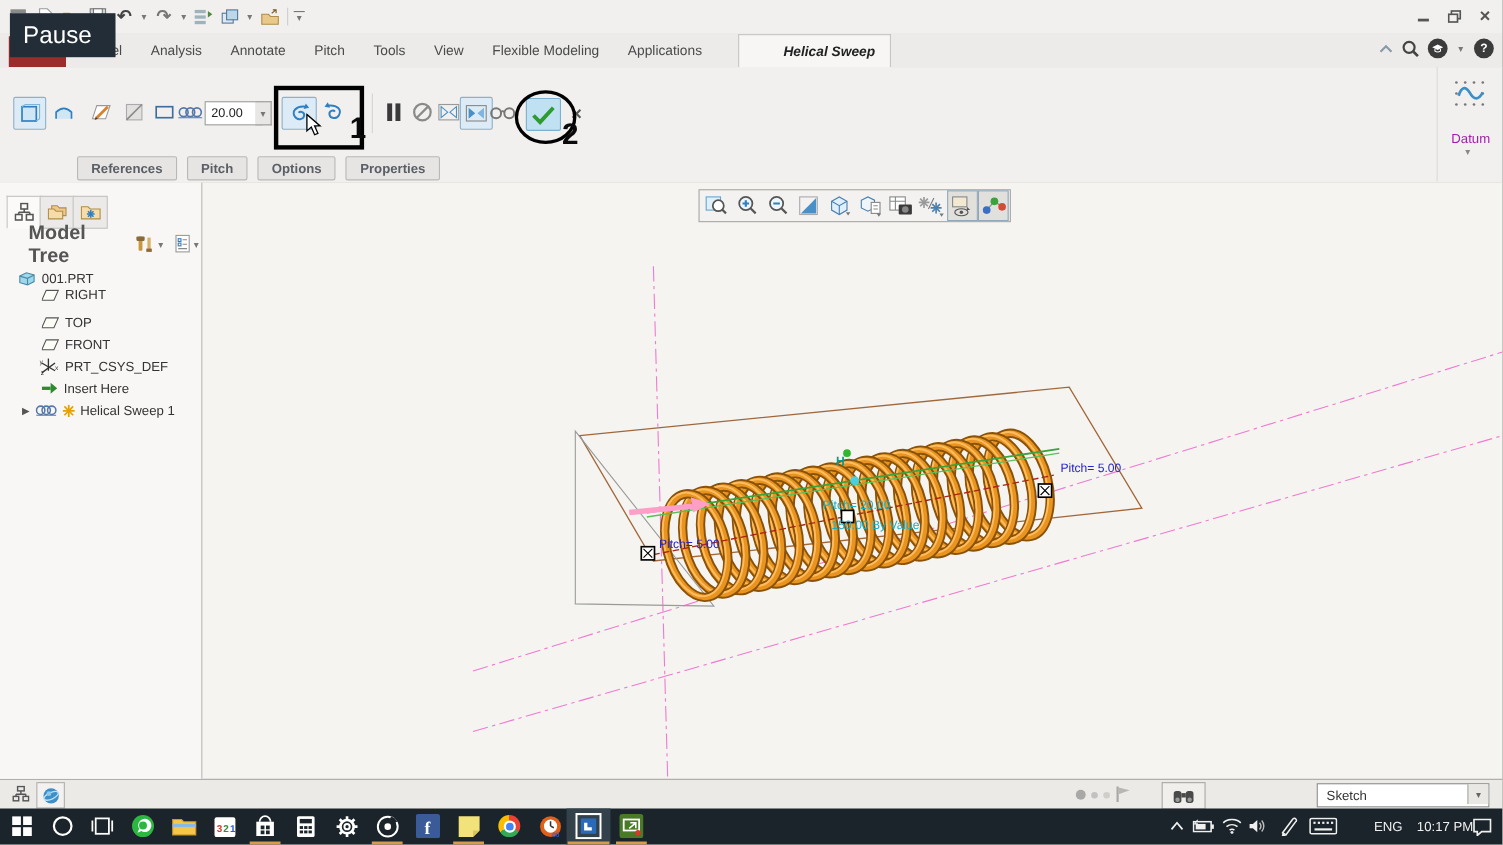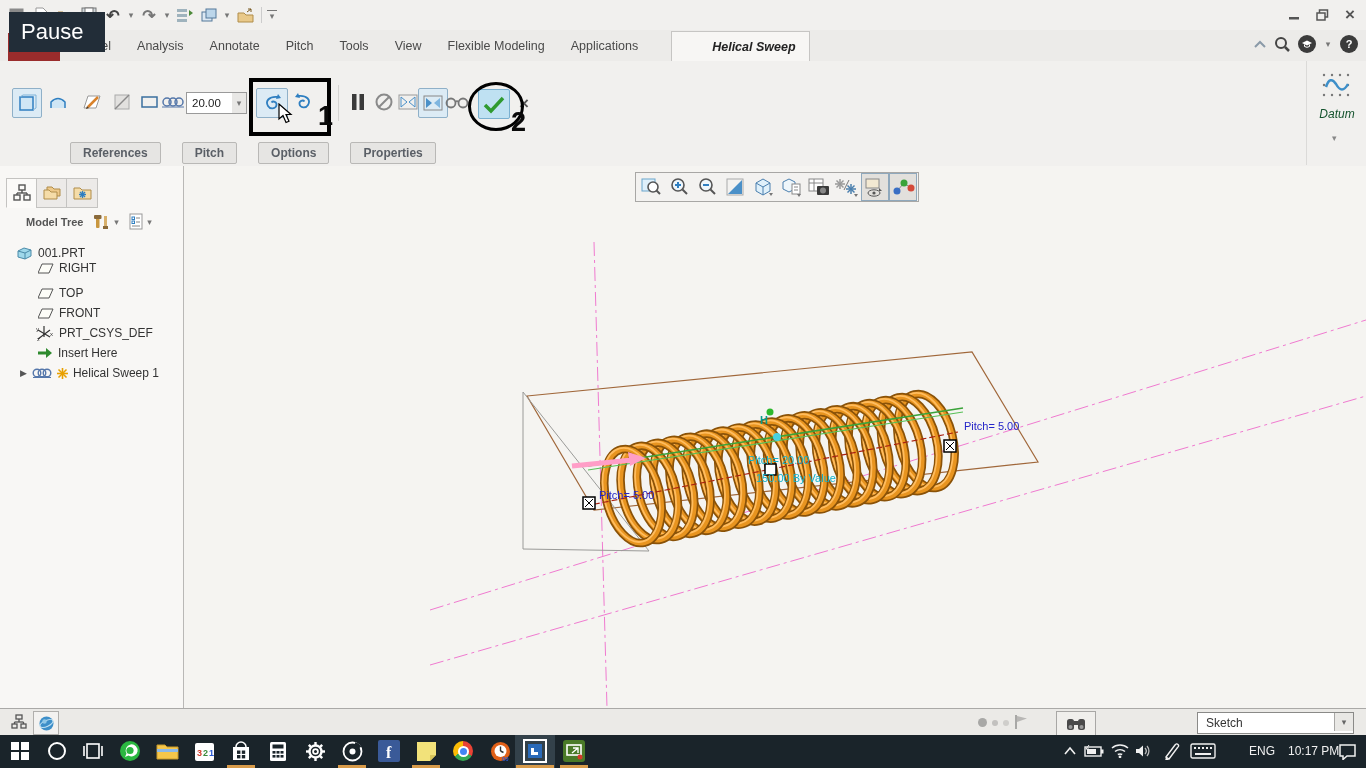--- a/index.html
+++ b/index.html
@@ -32,21 +32,21 @@
   .rbtn.pressed{border:1px solid #8fb0c8;background:#dcebf5;border-radius:2px;}
   .sep{position:absolute;width:1px;background:#d5d4d2;}
   #pitchbox{position:absolute;left:186px;top:31px;width:46px;height:20px;background:#fff;border:1px solid #9a9a9a;
             display:flex;align-items:center;padding-left:5px;font-size:11.5px;color:#222;}
   #pitchdd{position:absolute;left:232px;top:31px;width:14px;height:20px;background:#e8e7e5;border:1px solid #9a9a9a;
            border-left:none;display:flex;align-items:center;justify-content:center;}
   #hl-box{position:absolute;left:249px;top:17px;width:74px;height:50px;border:4px solid #000;z-index:20;}
   #hl-circle{position:absolute;left:468px;top:21px;width:50px;height:43px;border:3.5px solid #000;border-radius:50%;z-index:20;}
   .callout-num{position:absolute;font-size:27px;font-weight:600;color:#0a0a0a;z-index:21;}
   
-  #subtabs{position:absolute;left:70px;top:81px;display:flex;gap:21px;}
+  #subtabs{position:absolute;left:70px;top:81px;display:flex;gap:9px;}
   .subtab{background:#e6e5e3;border:1px solid #b9b8b6;border-radius:2px;padding:3px 12px;
           color:#5a5f66;font-weight:bold;font-size:12px;}
   
   #datumgrp{position:absolute;left:1306px;top:0;width:60px;height:104px;border-left:1px solid #dbdad8;text-align:center;}
   
   #main{left:0;top:166px;width:1366px;height:542px;background:#f5f4f1;}
   
   #treepanel{position:absolute;left:0;top:0;width:183px;height:542px;background:#f8f7f5;border-right:1px solid #b9b8b6;z-index:5;}
   .ttab{position:absolute;top:12px;width:30px;height:28px;border:1px solid #c4c3c1;background:#eceae8;
         display:flex;align-items:center;justify-content:center;}
@@ -343,21 +343,21 @@
               <circle cx="4" cy="14" r="1.2"></circle>
               <circle cx="28" cy="14" r="1.2"></circle>
               <circle cx="4" cy="24" r="1.2"></circle>
               <circle cx="12" cy="24" r="1.2"></circle>
               <circle cx="20" cy="24" r="1.2"></circle>
               <circle cx="28" cy="24" r="1.2"></circle>
             </g>
           <path d="M6,16 Q10,4 16,13 Q22,24 28,13" fill="none" stroke="#3d8fc9" stroke-width="2.5"></path>
         </svg>
         </span>
-      <div class="abs" style="left:0;top:46px;width:60px;color:#14532d;font-style:italic;">Datum</div>
+      <div class="abs" style="left:0;top:58px;width:60px;color:#a21caf;">Datum</div>
       <span class="abs" style="left:25px;top:72px;color:#888;font-size:9px;">▾</span>
     </div>
   </div>
 
   <div id="main" class="abs">
 
     <svg class="abs" style="left:0;top:0;" width="1366" height="542">
 
       <g stroke="#f07ad0" stroke-width="1" fill="none" stroke-dasharray="14 4 3 4">
         <line x1="594" y1="76" x2="607" y2="542"></line>
@@ -574,21 +574,21 @@
             <path d="M1,3 h6 l2,2 h9 v9 h-17 z" fill="#f5dca8" stroke="#b08d4a"></path>
             <g stroke="#2f7fc1" stroke-width="1.4">
               <line x1="9.5" y1="6" x2="9.5" y2="13"></line>
               <line x1="6" y1="9.5" x2="13" y2="9.5"></line>
               <line x1="7" y1="7" x2="12" y2="12"></line>
               <line x1="12" y1="7" x2="7" y2="12"></line>
             </g>
           </svg>
       </div>
       <div id="treehdr">
-        <span style="margin-left:26px;font-weight:bold;color:#555;font-size:11px;">Model Tree</span>
+        <span style="margin-left:26px;font-weight:bold;color:#555;font-size:18px;">Model Tree</span>
         <span style="margin-left:10px;">
           <svg width="18" height="18">
               <rect x="3" y="2" width="3.5" height="13" rx="1" fill="#c9973f"></rect>
               <rect x="1" y="2" width="7.5" height="4" rx="1" fill="#8a6a3a"></rect>
               <rect x="11" y="3" width="3" height="12" fill="#d8b06a"></rect>
               <rect x="10" y="13" width="5" height="3" fill="#8a6a3a"></rect>
             </svg>
           </span>
         <span class="dd">▾</span>
         <span style="margin-left:8px;">

